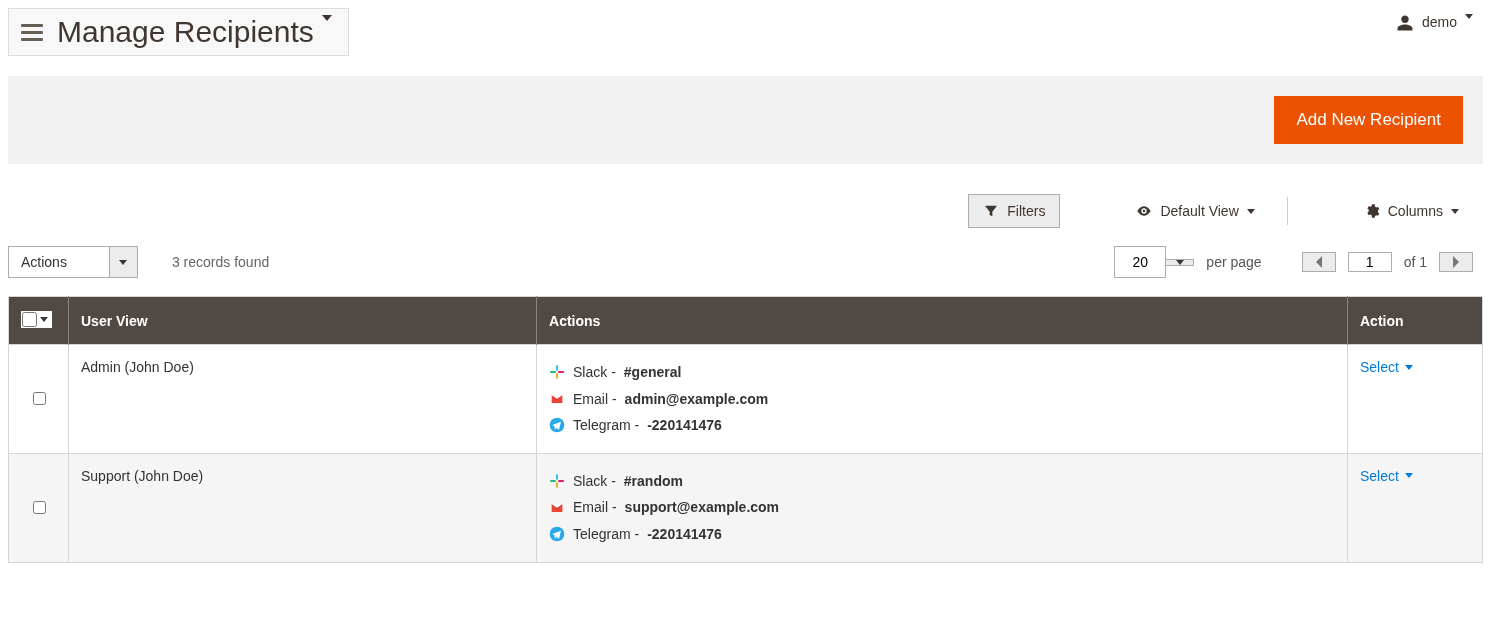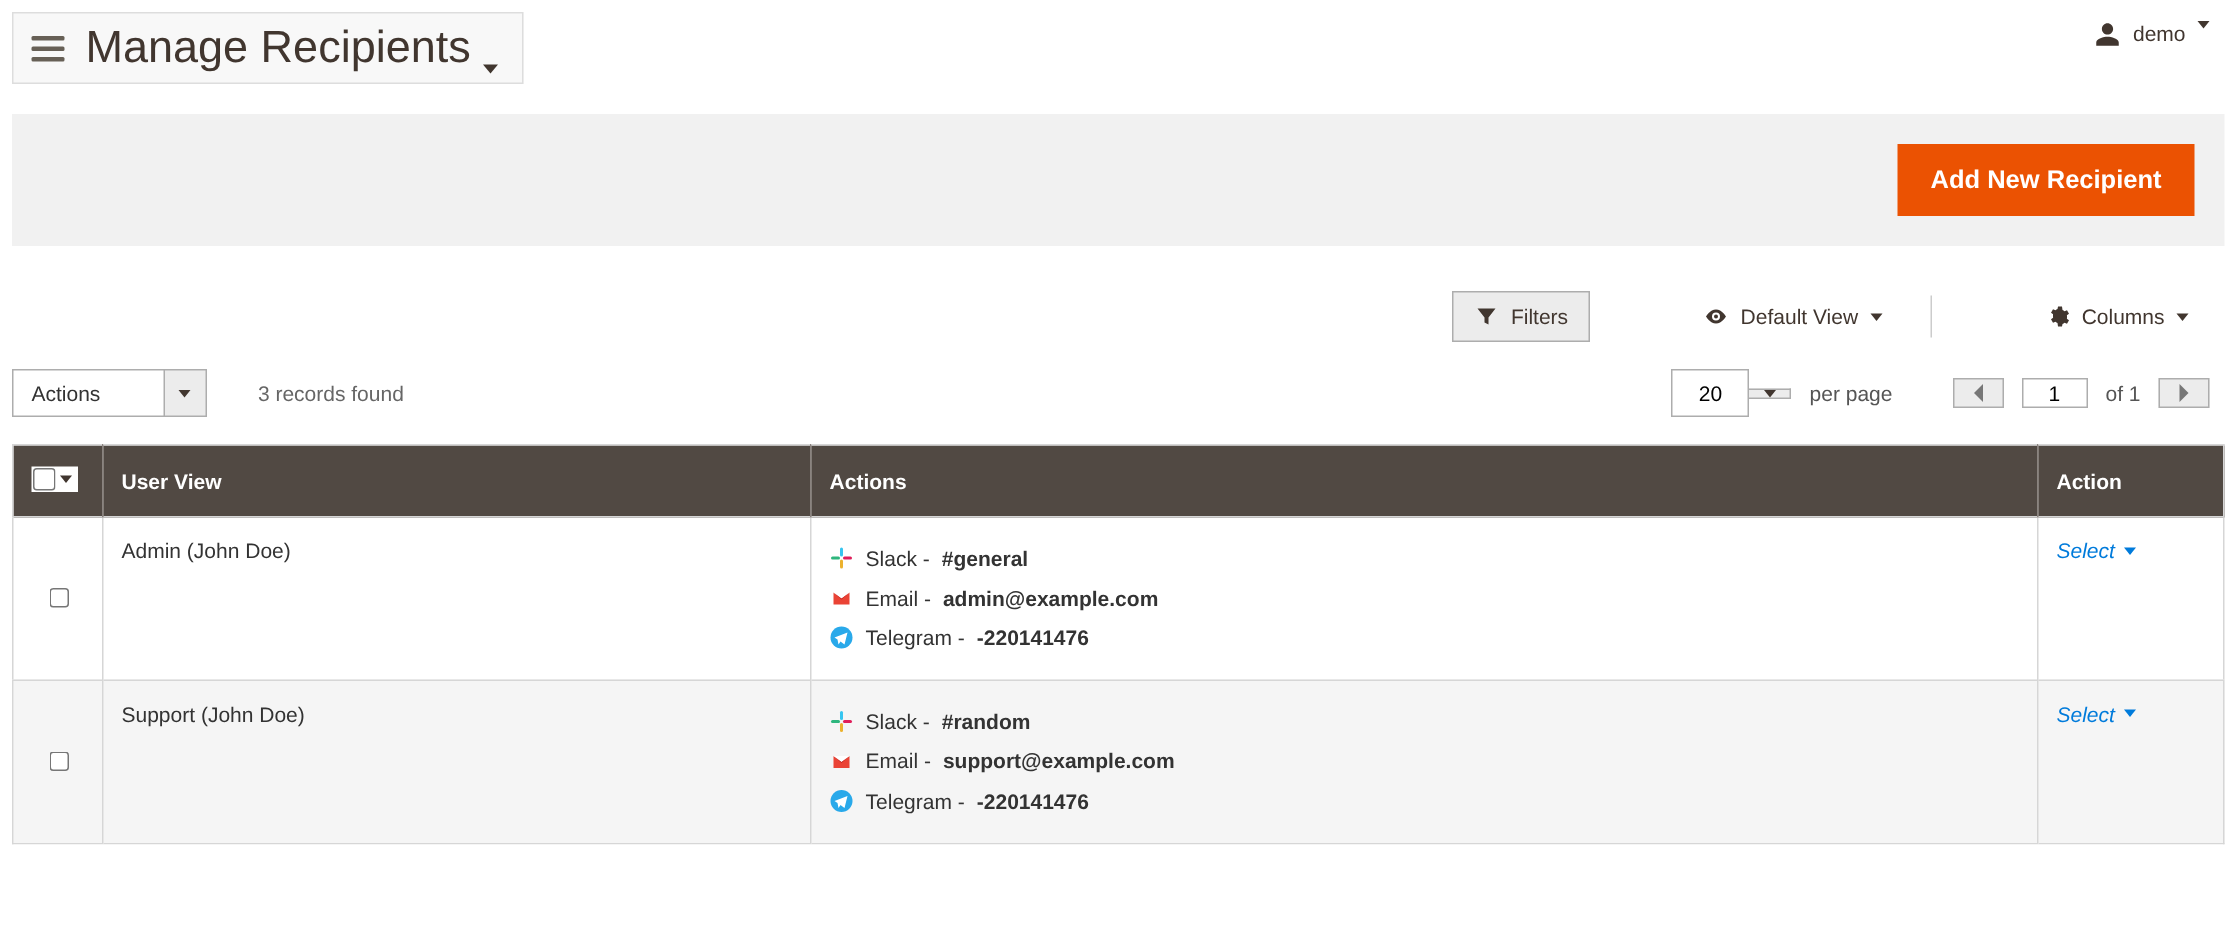--- a/index.html
+++ b/index.html
@@ -30,21 +30,21 @@
     gap: 4px;
     padding: 4px 2px;
   }
   .hamburger span {
     width: 22px; height: 3px; background: #676056; border-radius:1px;
   }
   .page-title {
     font-size: 30px;
     font-weight: 400;
     color: #41362f;
-    display: flex; align-items: flex-end; gap: 8px;
+    display: flex; align-items: flex-start; gap: 8px;
   }
   .caret-down {
     width: 0; height: 0;
     border-left: 5px solid transparent;
     border-right: 5px solid transparent;
     border-top: 6px solid #41362f;
   }
   .caret-down-sm {
     width: 0; height: 0;
     border-left: 4px solid transparent;
@@ -64,21 +64,21 @@
     margin: 20px 8px 0 8px;
     padding: 20px;
     display: flex;
     justify-content: flex-end;
   }
   .btn-primary {
     background: #eb5202;
     color: #fff;
     border: none;
     font-size: 17px;
-    font-weight: 700;
+    font-weight: 400;
     padding: 14px 22px;
     cursor: pointer;
   }
 
   .toolbar-row {
     display: flex;
     justify-content: flex-end;
     align-items: center;
     gap: 18px;
     padding: 30px 18px 10px 18px;
@@ -152,32 +152,32 @@
   table.grid tbody td {
     padding: 14px 12px;
     border-left:1px solid #d6d6d6;
     border-top:1px solid #d6d6d6;
     vertical-align: top;
     font-size:14px;
   }
   table.grid tbody td:first-child { border-left:none; }
   table.grid tbody tr:nth-child(even) td { background:#f5f5f5; }
   .col-check { width:60px; text-align:center; }
-  .col-action { width:124px; }
+  .col-action { width:135px; }
   .hdr-check {
     display:inline-flex; align-items:center; background:#fff; padding:1px;
   }
   .hdr-check input { margin:0; width:15px; height:15px; }
   .hdr-check .ck-caret {
     background:#fff; width:14px; height:15px;
     display:flex; align-items:center; justify-content:center;
   }
   .detail-line { display:flex; align-items:center; gap:8px; line-height:1.9; }
   .detail-line .ico { width:16px; display:inline-flex; justify-content:center; }
-  .select-link { color:#007bdb; cursor:pointer; display:inline-flex; align-items:center; gap:6px;font-style:italic; }
+  .select-link { color:#007bdb; cursor:pointer; display:inline-flex; align-items:center; gap:6px; }
   .caret-down-blue {
     width:0;height:0;border-left:4px solid transparent;border-right:4px solid transparent;border-top:5px solid #007bdb;
   }
 </style>
 </head>
 <body>
 
 <div class="topbar">
   <div class="title-wrap">
     <span class="hamburger">

